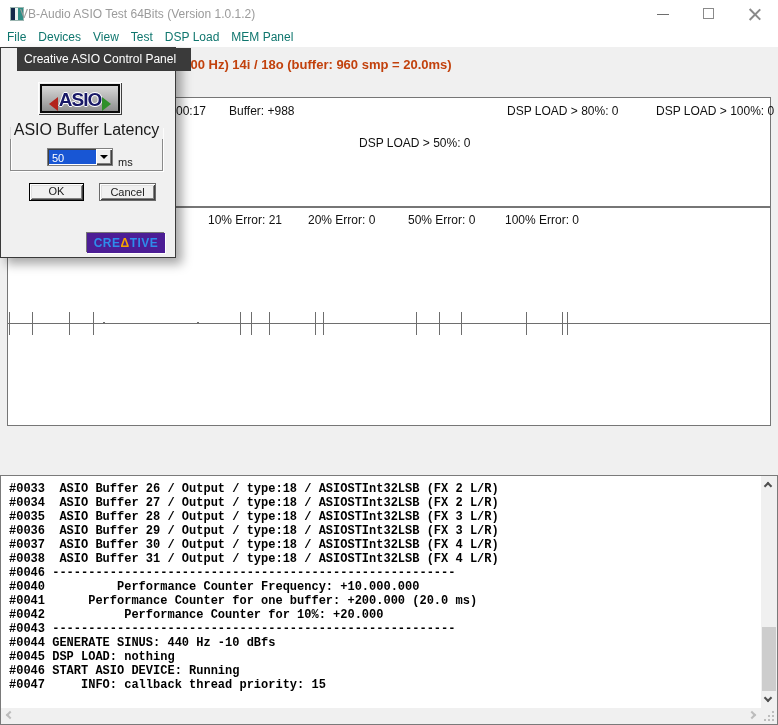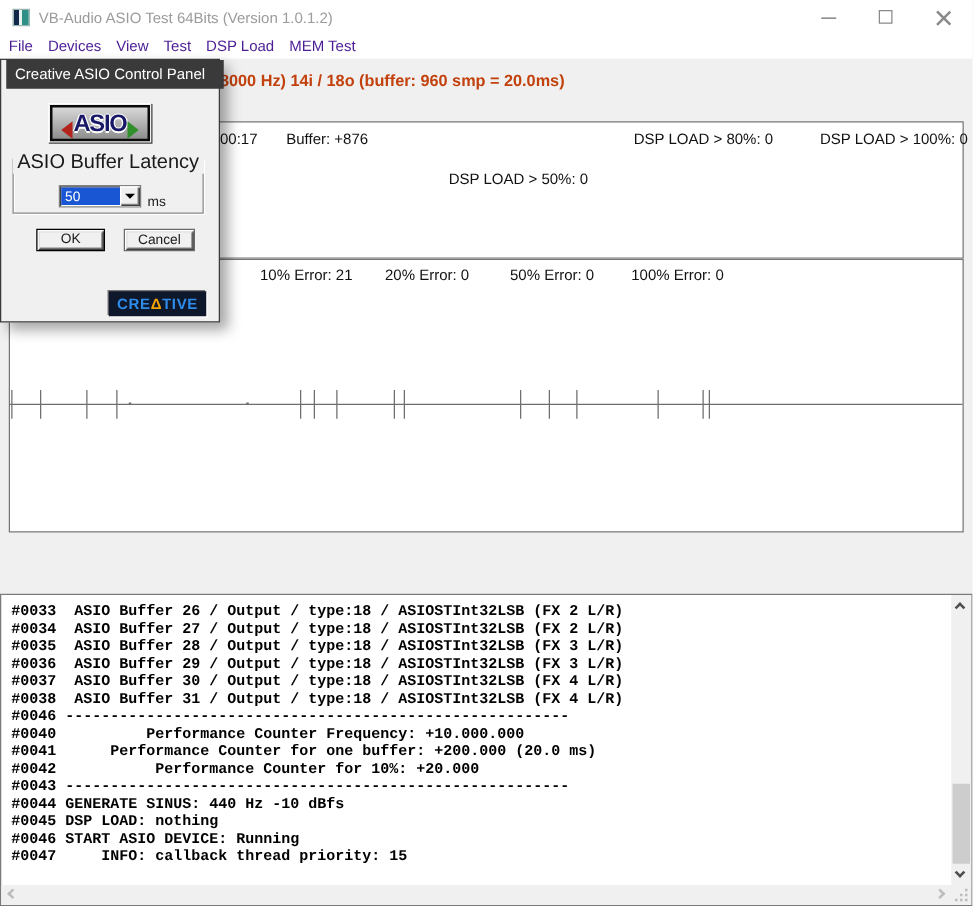--- a/index.html
+++ b/index.html
@@ -7,31 +7,31 @@
   body {
     position:relative; background:#ffffff;
     font-family:"Liberation Sans", sans-serif; color:#1a1a1a;
     overflow:hidden;
   }
   
   .titlebar { position:absolute; left:0; top:0; width:778px; height:28px; background:#ffffff; }
   .app-icon { position:absolute; left:10px; top:7px; width:14px; height:14px;
     background:linear-gradient(90deg,#12284a 0 35%,#e8f2f0 35% 55%,#2e8f86 55% 100%);
     border:1px solid #9bb5b0; }
-  .title-text { position:absolute; left:31px; top:7px; font-size:12px; color:#9b9b9b; white-space:nowrap; }
+  .title-text { position:absolute; left:20px; top:7px; font-size:12px; color:#9b9b9b; white-space:nowrap; }
   .win-btn { position:absolute; top:0; width:46px; height:28px; }
   .wb-min { right:92px; } .wb-max { right:46px; } .wb-close { right:0; }
   .glyph-min { position:absolute; left:17px; top:14px; width:12px; height:0; border-top:1px solid #6e6e6e; }
   .glyph-max { position:absolute; left:17px; top:8px; width:11px; height:11px; border:1px solid #8a8a8a; }
   .glyph-close { position:absolute; left:17px; top:8px; width:12px; height:12px; }
   .glyph-close::before,.glyph-close::after { content:""; position:absolute; left:5px; top:-1px; width:1.5px; height:15px; background:#8a8a8a; }
   .glyph-close::before { transform:rotate(45deg);} .glyph-close::after { transform:rotate(-45deg);}
   
   .menubar { position:absolute; left:0; top:28px; width:778px; height:19px; background:#ffffff; display:flex; padding-left:1px; }
-  .menu-item { font-size:12px; color:#4c1d95; padding:2px 6px 0 6px; white-space:nowrap; }
+  .menu-item { font-size:12px; color:#0f766e; padding:2px 6px 0 6px; white-space:nowrap; }
   
   .client { position:absolute; left:0; top:47px; width:778px; height:678px; background:#f0f0f0; }
   .header-line { position:absolute; left:176px; top:10px; font-size:13px; font-weight:bold; color:#c2410c; white-space:nowrap; }
   .panel { position:absolute; background:#ffffff; border:1px solid #767676; }
   .panel1 { left:7px; top:50px; width:764px; height:110px; }
   .panel2 { left:7px; top:160px; width:764px; height:219px; }
   .stat { position:absolute; top:6px; font-size:12px; color:#111; white-space:nowrap; }
   .st-time { left:168px; } .st-buffer { left:221px; } .st-d50 { left:351px;margin-top:32px; } .st-d80 { left:499px; } .st-d100 { left:648px; }
   .err { position:absolute; top:5px; font-size:12px; color:#111; white-space:nowrap; }
   .e10 { left:200px; } .e20 { left:300px; } .e50 { left:400px; } .e100 { left:497px; }
@@ -51,21 +51,21 @@
   .vthumb { position:absolute; left:1px; right:1px; top:151px; height:64px; background:#cdcdcd; }
   .chev { position:absolute; width:6px; height:6px; border-style:solid; border-width:2px 2px 0 0; }
   .chev-up { left:4px; top:6px; border-color:#4f4f4f; transform:rotate(-45deg); }
   .chev-down { left:4px; top:3px; border-color:#4f4f4f; transform:rotate(135deg); }
   .chev-left { left:6px; top:4px; border-color:#bcbcbc; transform:rotate(-135deg); }
   .chev-right { left:3px; top:4px; border-color:#bcbcbc; transform:rotate(45deg); }
   .corner { position:absolute; right:0; bottom:0; width:16px; height:16px; background:#f0f0f0; }
   
   .dialog { position:absolute; left:0; top:47px; width:176px; height:211px; background:#f0f0f0;
     border:1px solid #3a3a3a; box-shadow:6px 6px 10px rgba(0,0,0,0.35); z-index:100; }
-  .dlg-title { position:absolute; left:4px; top:0; width:174px; height:23px; background:#3a3a3a; }
+  .dlg-title { position:absolute; left:16px; top:0; width:174px; height:23px; background:#3a3a3a; }
   .dlg-title-text { position:absolute; left:7px; top:4px; color:#ffffff; font-size:12px; white-space:nowrap; }
   .asio-logo { position:absolute; left:37px; top:34px; width:84px; height:33px; background:#f0f0f0;
     box-shadow:inset 1px 1px 0 #ffffff, inset -1px -1px 0 #404040; padding:2px; }
   .asio-inner { width:100%; height:100%; background:#0a0a0a; padding:2px; }
   .asio-face { width:100%; height:100%; background:linear-gradient(180deg,#d8d8d8,#8e8e8e);
     display:flex; align-items:flex-end; justify-content:center; gap:1px; }
   .tri { width:0; height:0; border-style:solid; }
   .tri-left  { border-width:7px 9px 7px 0; border-color:transparent #b3241c transparent transparent; }
   .tri-right { border-width:7px 0 7px 9px; border-color:transparent transparent transparent #2f8f2a; }
   .asio-text { font-size:19px; font-weight:bold; color:#181866; letter-spacing:-1px;
@@ -79,21 +79,21 @@
   .combo-value { flex:1; background:#1856d4; color:#ffffff; font-size:11px; padding:2px 0 0 3px; margin:1px 0 1px 1px; }
   .combo-btn { width:16px; margin:0; background:#f0f0f0; position:relative;
     box-shadow:inset 1px 1px 0 #ffffff, inset -1px -1px 0 #404040, inset -2px -2px 0 #808080; }
   .combo-arrow { position:absolute; left:4px; top:6px; width:0; height:0; border-style:solid;
     border-width:4px 4px 0 4px; border-color:#000 transparent transparent transparent; }
   .ms-label { position:absolute; left:117px; top:108px; font-size:11px; }
   .dlg-btn { position:absolute; top:135px; height:18px; background:#f0f0f0; font-size:11px; text-align:center;
     padding-top:2px; box-shadow:inset 1px 1px 0 #ffffff, inset -1px -1px 0 #404040, inset 2px 2px 0 #dfdfdf, inset -2px -2px 0 #808080; }
   .btn-ok { left:28px; width:55px; border:1px solid #000; padding-top:1px; }
   .btn-cancel { left:98px; width:57px; border:1px solid #6a6a6a; }
-  .creative-logo { position:absolute; left:86px; top:185px; width:78px; height:20px; background:#0f172a;
+  .creative-logo { position:absolute; left:86px; top:185px; width:78px; height:20px; background:#4c1d95;
     box-shadow:1px 1px 0 #ffffff, -1px -1px 0 #777; display:flex; align-items:center; justify-content:center; }
   .cre-txt { font-size:12px; font-weight:bold; color:#2e8ceb; letter-spacing:0.5px; }
   .cre-a { color:#f5a300; }
 </style>
 </head>
 <body>
 
 <div class="titlebar">
   <div class="app-icon"></div>
   <div class="title-text">VB-Audio ASIO Test 64Bits (Version 1.0.1.2)</div>
@@ -107,29 +107,29 @@
       <div class="glyph-close"></div>
     </div>
 </div>
 
 <div class="menubar" id="menubar">
     <div class="menu-item">File</div>
     <div class="menu-item">Devices</div>
     <div class="menu-item">View</div>
     <div class="menu-item">Test</div>
     <div class="menu-item">DSP Load</div>
-    <div class="menu-item">MEM Test</div>
+    <div class="menu-item">MEM Panel</div>
   </div>
 
 <div class="client">
   <div class="header-line">8000 Hz) 14i / 18o (buffer: 960 smp = 20.0ms)</div>
 
   <div class="panel panel1">
     <div class="stat st-time">00:17</div>
-    <div class="stat st-buffer">Buffer: +876</div>
+    <div class="stat st-buffer">Buffer: +988</div>
     <div class="stat st-d50">DSP LOAD &gt; 50%: 0</div>
     <div class="stat st-d80">DSP LOAD &gt; 80%: 0</div>
     <div class="stat st-d100">DSP LOAD &gt; 100%: 0</div>
   </div>
 
   <div class="panel panel2">
     <div class="err e10">10% Error: 21</div>
     <div class="err e20">20% Error: 0</div>
     <div class="err e50">50% Error: 0</div>
     <div class="err e100">100% Error: 0</div>

